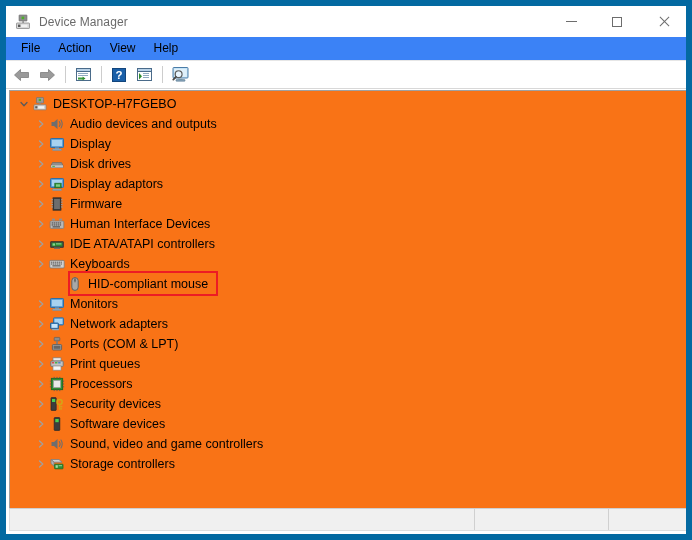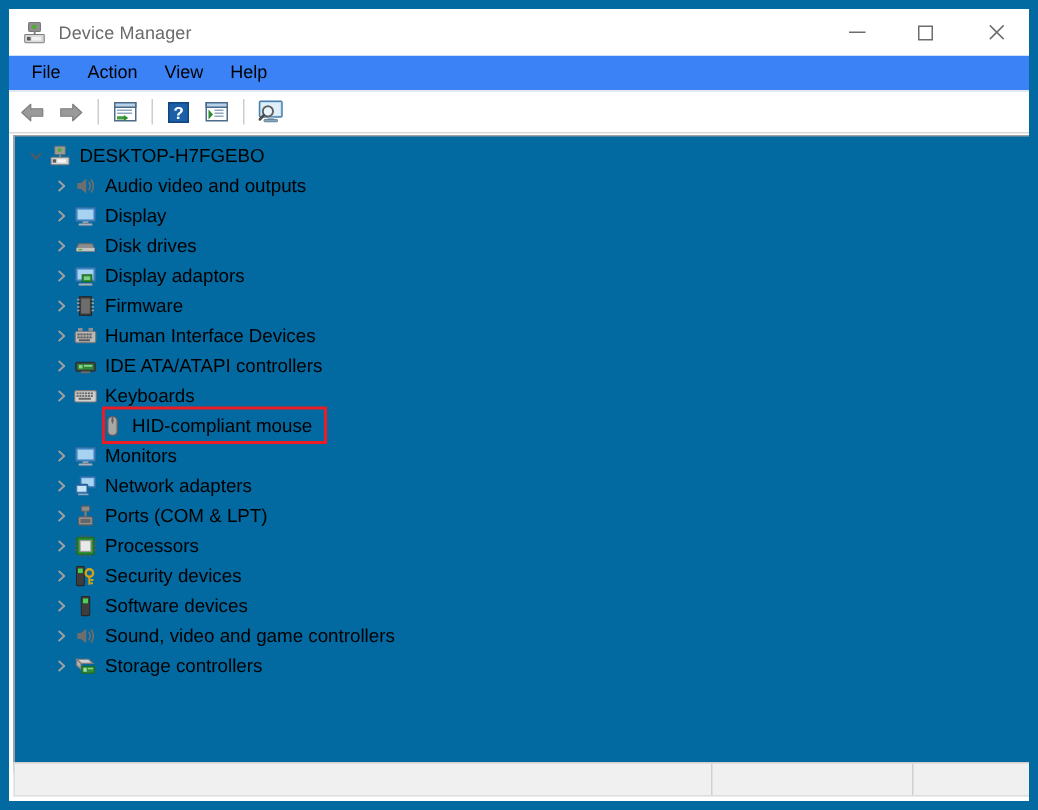--- a/index.html
+++ b/index.html
@@ -132,21 +132,21 @@
   }
 
   
   .tree-pane {
     position: absolute;
     left: 3px;
     top: 84px;
     width: 684px;
     height: 425px;
     box-sizing: border-box;
-    background: #0369a1;
+    background: #f97316;
     border: 1px solid #a0a0a0;
     border-right-color: #d4d4d4;
     border-bottom-color: #d4d4d4;
     overflow: hidden;
     text-align: center;
   }
   .tree {
     padding-top: 3px;
   }
   .tree-row {
@@ -363,21 +363,21 @@
               <path d="M3.5 2 L6.8 5 L3.5 8" fill="none" stroke="#a0a0a0" stroke-width="1.3" stroke-linecap="round" stroke-linejoin="round"></path>
             </svg>
         </div>
         <div class="row-icon">
           <svg width="16" height="16" viewBox="0 0 16 16">
             <path d="M2.5 6 L5 6 L8.5 3 L8.5 13 L5 10 L2.5 10 Z" fill="#6e6e6e"></path>
             <path d="M10.3 5.5 Q12 8 10.3 10.5" fill="none" stroke="#6e6e6e" stroke-width="1.1" stroke-linecap="round"></path>
             <path d="M12 4 Q14.4 8 12 12" fill="none" stroke="#6e6e6e" stroke-width="1.1" stroke-linecap="round"></path>
           </svg>
         </div>
-        <div class="row-label">Audio video and outputs</div>
+        <div class="row-label">Audio devices and outputs</div>
       </div>
 
       <div class="tree-row d1">
         <div class="chev">
           <svg width="10" height="10" viewBox="0 0 10 10">
               <path d="M3.5 2 L6.8 5 L3.5 8" fill="none" stroke="#a0a0a0" stroke-width="1.3" stroke-linecap="round" stroke-linejoin="round"></path>
             </svg>
         </div>
         <div class="row-icon">
           <svg width="16" height="16" viewBox="0 0 16 16">
@@ -582,20 +582,38 @@
           <svg width="16" height="16" viewBox="0 0 16 16">
             <rect x="5.2" y="1.4" width="5.6" height="3.4" rx="0.6" fill="#8c8c8c" stroke="#5e5e5e" stroke-width="0.7"></rect>
             <rect x="7.2" y="4.8" width="1.6" height="4" fill="#7a7a7a"></rect>
             <rect x="3.4" y="8.6" width="9.2" height="5.4" rx="0.8" fill="#a0a0a0" stroke="#5e5e5e" stroke-width="0.9"></rect>
             <rect x="4.6" y="9.8" width="6.8" height="3" fill="#666"></rect>
           </svg>
         </div>
         <div class="row-label">Ports (COM &amp; LPT)</div>
       </div>
 
+      <div class="tree-row d1">
+        <div class="chev">
+          <svg width="10" height="10" viewBox="0 0 10 10">
+              <path d="M3.5 2 L6.8 5 L3.5 8" fill="none" stroke="#a0a0a0" stroke-width="1.3" stroke-linecap="round" stroke-linejoin="round"></path>
+            </svg>
+        </div>
+        <div class="row-icon">
+          <svg width="16" height="16" viewBox="0 0 16 16">
+            <rect x="4" y="1.8" width="8" height="3.2" fill="#e8e8e8" stroke="#7c7c7c" stroke-width="0.7"></rect>
+            <rect x="1.8" y="5" width="12.4" height="5.4" rx="0.8" fill="#c3c3c3" stroke="#6f6f6f" stroke-width="0.9"></rect>
+            <rect x="2.8" y="6" width="2.4" height="1.5" fill="#d94f4f"></rect>
+            <rect x="6" y="6" width="2.4" height="1.5" fill="#49b34d"></rect>
+            <rect x="9.2" y="6" width="2.4" height="1.5" fill="#4b86c8"></rect>
+            <rect x="4" y="10" width="8" height="4.2" fill="#f4f4f4" stroke="#8c8c8c" stroke-width="0.7"></rect>
+          </svg>
+        </div>
+        <div class="row-label">Print queues</div>
+      </div>
 
       <div class="tree-row d1">
         <div class="chev">
           <svg width="10" height="10" viewBox="0 0 10 10">
               <path d="M3.5 2 L6.8 5 L3.5 8" fill="none" stroke="#a0a0a0" stroke-width="1.3" stroke-linecap="round" stroke-linejoin="round"></path>
             </svg>
         </div>
         <div class="row-icon">
           <svg width="16" height="16" viewBox="0 0 16 16">
             <rect x="2.4" y="2.4" width="11.2" height="11.2" fill="#2f8f36" stroke="#1e6b24" stroke-width="1"></rect>

